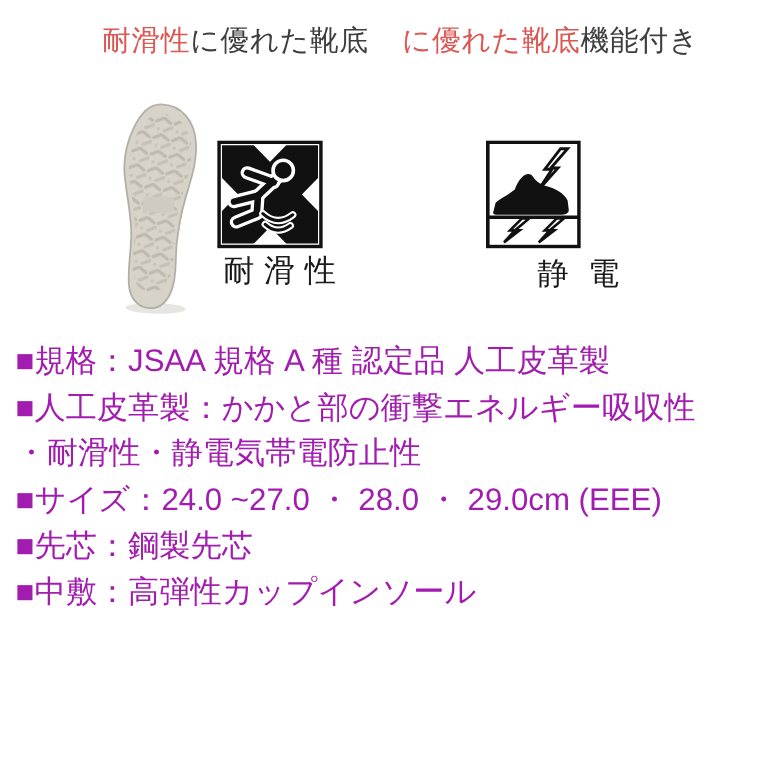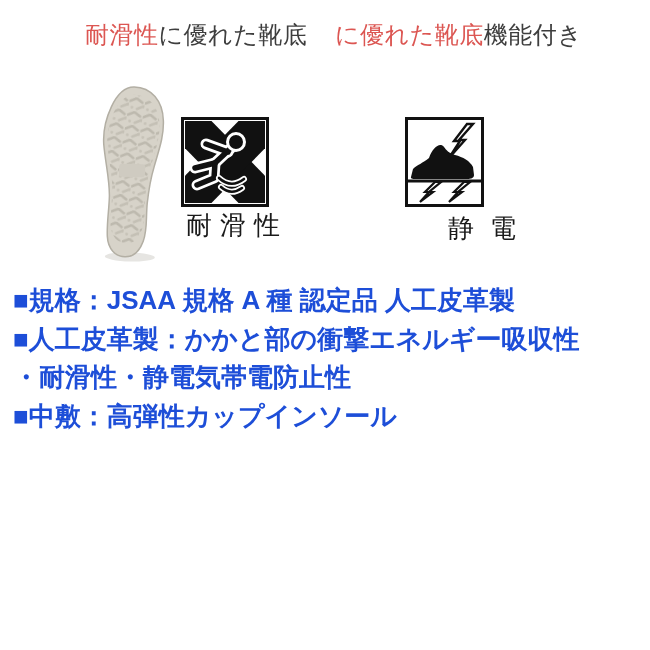--- a/index.html
+++ b/index.html
@@ -13,21 +13,21 @@
   .heading-right{left:335px;top:20px;}
   .sole-wrap{position:absolute;left:92px;top:84px;width:80px;height:178px;transform:rotate(1.5deg);}
   .picto{position:absolute;}
   .picto-slip{left:181px;top:117px;width:88px;height:90px;}
   .picto-static{left:405px;top:117px;width:79px;height:90px;}
   .icon-label{position:absolute;font-size:26px;color:#1a1a1a;white-space:nowrap;}
   .label-slip{left:186px;top:208px;letter-spacing:8px;}
   .label-static{left:414px;top:211px;letter-spacing:16px;margin-left:34px;}
   .specs{position:absolute;left:13px;top:281px;width:636px;}
   .spec-line{
-    font-size:26px;line-height:38.6px;font-weight:bold;color:#1d4ed8;
+    font-size:26px;line-height:38.6px;font-weight:normal;color:#a21caf;
     white-space:nowrap;letter-spacing:0px;
   }
 </style>
 </head>
 <body>
 
 <div class="canvas">
 
   <div class="heading heading-left">
     <span class="red">耐滑性</span><span>に優れた靴底</span>
@@ -106,16 +106,18 @@
       <path fill="#ffffff" stroke="#111111" stroke-width="2.2" stroke-linejoin="miter" d="M30,65 L20,75 L24,75 L15,85 L28,75 L24,75 L36,65 Z"></path>
       <path fill="#ffffff" stroke="#111111" stroke-width="2.2" stroke-linejoin="miter" d="M59,65 L49,75 L53,75 L44,85 L57,75 L53,75 L65,65 Z"></path>
     </svg>
   </div>
   <div class="icon-label label-static">静電</div>
 
   <div class="specs">
     <div class="spec-line">■規格：JSAA 規格 A 種 認定品 人工皮革製</div>
     <div class="spec-line">■人工皮革製：かかと部の衝撃エネルギー吸収性</div>
     <div class="spec-line">・耐滑性・静電気帯電防止性</div>
+    <div class="spec-line">■サイズ：24.0 ~27.0 ・ 28.0 ・ 29.0cm (EEE)</div>
+    <div class="spec-line">■先芯：鋼製先芯</div>
     <div class="spec-line">■中敷：高弾性カップインソール</div>
   </div>
 
 </div>
 
 </body></html>

